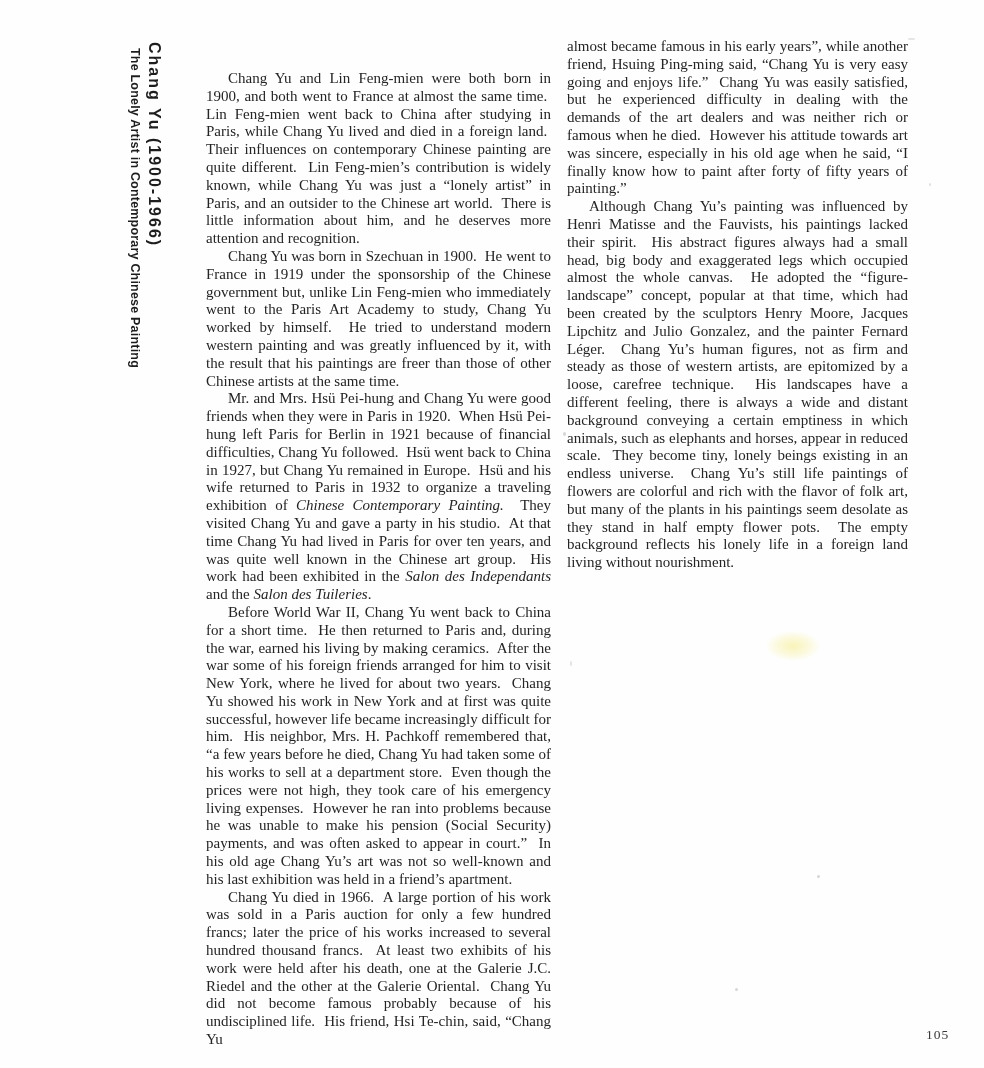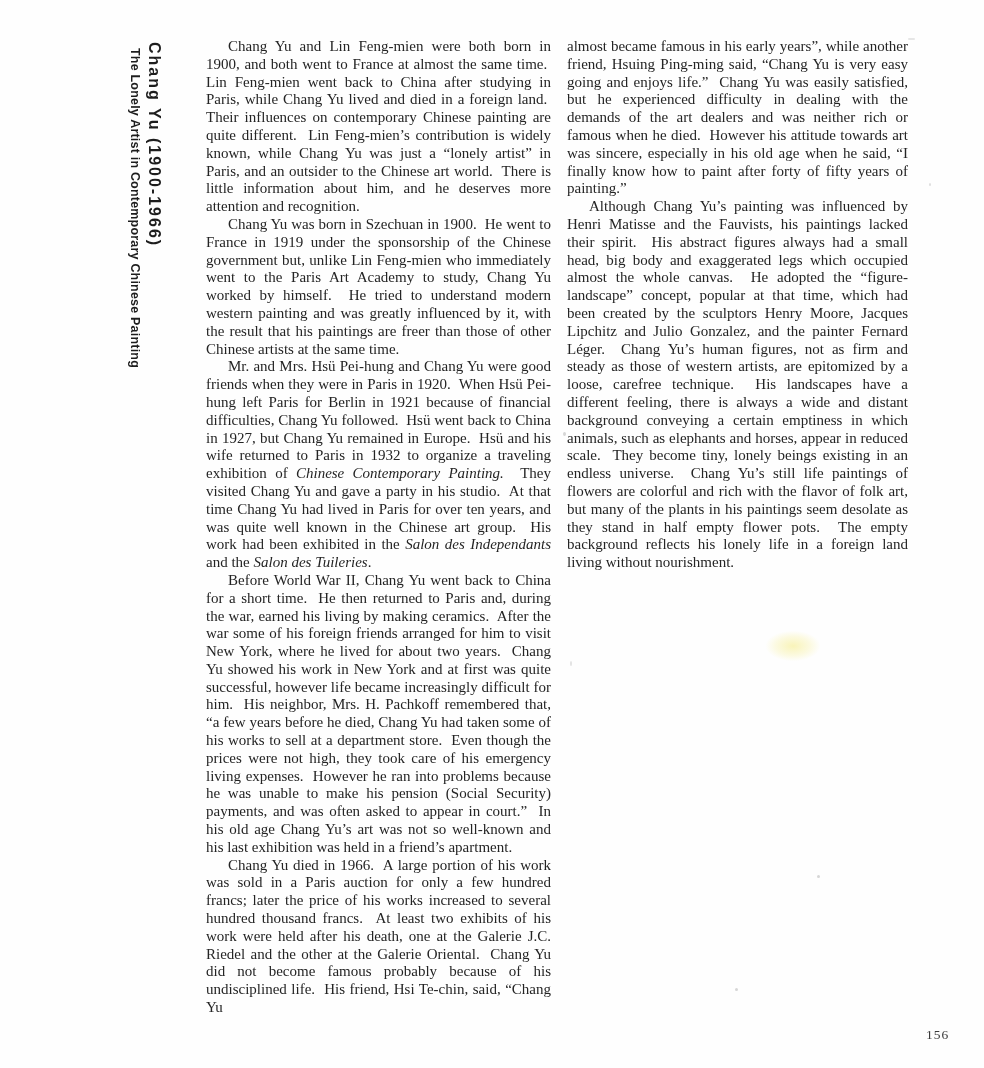--- a/index.html
+++ b/index.html
@@ -37,21 +37,21 @@
   }
   
   .col {
     position: absolute;
     top: 38px;
     font-size: 15px;
     line-height: 17.8px;
     color: #242424;
     text-align: justify;
   }
-  .col-left  { left: 206px; width: 345px; }
+  .col-left  { left: 206px; width: 345px; margin-top: 32px; }
   .col-right { left: 567px; width: 341px; }
   .para { margin: 0; padding: 0; }
   .para.indent { text-indent: 22px; }
   .para.continues { text-align-last: justify; }
   .para em { font-style: italic; }
   
   .page-number {
     position: absolute;
     left: 926px; top: 1027px;
     font-size: 13.5px;
@@ -103,15 +103,15 @@
     </div>
 
   <div class="smudge"></div>
   <div class="speck s1"></div>
   <div class="speck s2"></div>
   <div class="speck s3"></div>
   <div class="speck s4"></div>
   <div class="speck s5"></div>
   <div class="speck s6"></div>
 
-  <div class="page-number">156</div>
+  <div class="page-number">105</div>
 
 </div>
 
 </body></html>

